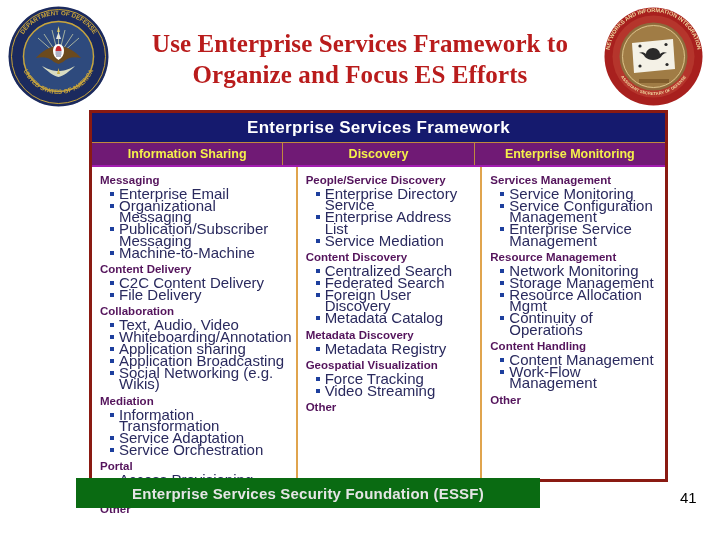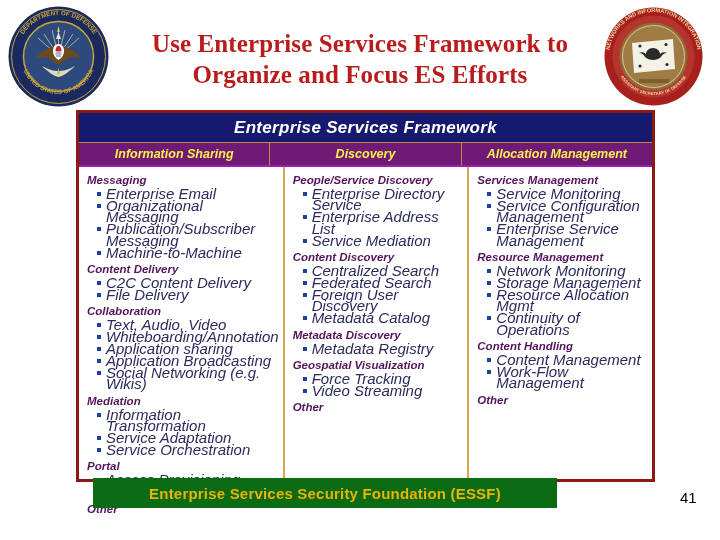--- a/index.html
+++ b/index.html
@@ -47,28 +47,27 @@
     left: 603px;
     top: 6px;
     width: 101px;
     height: 101px;
   }
   .seal svg { display: block; }
 
   
   .framework {
     position: absolute;
-    left: 76px;
+    left: 89px;
     top: 110px;
     width: 579px;
     height: 372px;
     border: 3px solid #8a1a12;
     background: #ffffff;
     box-sizing: border-box;
-    font-style: italic;
   }
   .fw-title {
     height: 29px;
     background: #151a6e;
     color: #ffffff;
     font-size: 17px;
     font-weight: bold;
     display: flex;
     align-items: center;
     justify-content: center;
@@ -135,29 +134,29 @@
     left: 0;
     top: 4px;
     width: 4px;
     height: 4px;
     background: #1d3f9e;
   }
 
   
   .essf-bar {
     position: absolute;
-    left: 93px;
+    left: 76px;
     top: 478px;
     width: 464px;
     height: 30px;
     background: #0a6b12;
     display: flex;
     align-items: center;
     justify-content: center;
-    color: #eab308;
+    color: #e5e5e5;
     font-size: 15px;
     font-weight: bold;
     letter-spacing: 0.2px;
   }
   .slide-number {
     position: absolute;
     left: 680px;
     top: 489px;
     font-family: Liberation Sans, sans-serif;
     font-size: 15px;
@@ -249,21 +248,21 @@
     </defs>
   </svg>
 </div>
 
 <div class="framework">
   <div class="fw-title">Enterprise Services Framework</div>
 
   <div class="fw-subheads">
     <div class="fw-subhead">Information Sharing</div>
     <div class="fw-subhead">Discovery</div>
-    <div class="fw-subhead">Allocation Management</div>
+    <div class="fw-subhead">Enterprise Monitoring</div>
   </div>
 
   <div class="fw-cols">
     <div class="fw-col" id="col-0">
         <div class="grp-title first">Messaging</div>
         <ul class="grp-items">
           <li>Enterprise Email</li>
           <li>Organizational Messaging</li>
           <li>Publication/Subscriber Messaging</li>
           <li>Machine-to-Machine</li>

